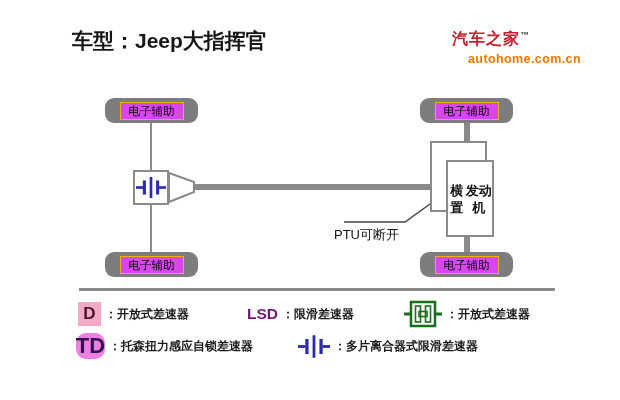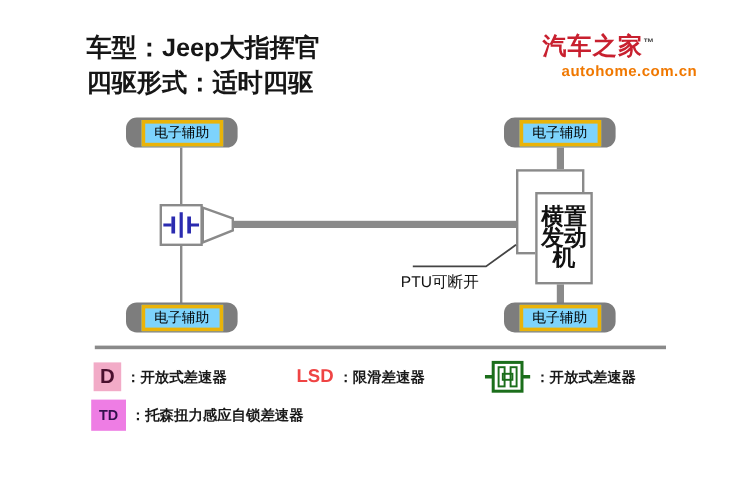--- a/index.html
+++ b/index.html
@@ -6,56 +6,55 @@
   #stage{
     position:relative;width:620px;height:400px;background:#ffffff;
     font-family:"Liberation Sans","DejaVu Sans",sans-serif;overflow:hidden;
     color:#111;
   }
   .abs{position:absolute;}
 
   
   #title-block{left:72px;top:26px;line-height:29px;font-size:21px;font-weight:600;color:#161616;}
   #logo{left:452px;top:27px;text-align:left;}
-  #logo .brand{font-size:20px;font-weight:bold;color:var(--brand_color,#c8202f);letter-spacing:1px;line-height:24px;margin-top:22px;}
+  #logo .brand{font-size:16px;font-weight:bold;color:var(--brand_color,#c8202f);letter-spacing:1px;line-height:24px;margin-top:22px;}
   #logo .tm{font-size:9px;vertical-align:super;color:#444;font-weight:bold;letter-spacing:0;}
   #logo .domain{font-size:12.5px;font-weight:bold;color:var(--domain_color,#f07800);letter-spacing:.4px;margin-top:1px;margin-left:16px;}
 
   
   .wheel{width:93px;height:25px;background:var(--wheel_color,#7d7d7d);border-radius:9px;display:flex;align-items:center;justify-content:center;}
-  .wheel .tag{background:#7dd3fc;border:3px solid #eab308;font-size:11.5px;font-weight:500;color:#000;
+  .wheel .tag{background:#d946ef;border:1px solid #eab308;font-size:11.5px;font-weight:500;color:#000;
     padding:1px 8px;line-height:14px;white-space:nowrap;}
   .thinline{background:#8a8a8a;}
   .thickline{background:#8a8a8a;}
   .compbox{background:#fff;border:2px solid #8a8a8a;box-sizing:border-box;}
-  #engine-box{display:flex;flex-direction:column;align-items:center;justify-content:center;
-    font-size:19px;font-weight:600;line-height:17px;z-index:5;text-align:center;}
+  #engine-box{display:flex;align-items:center;justify-content:center;
+    font-size:13px;font-weight:600;line-height:17px;z-index:5;text-align:center;}
   #ptu-label{font-size:13px;color:#111;font-weight:500;}
   #legend-divider{background:#8a8a8a;}
 
   
   .lgroup{display:flex;align-items:center;gap:4px;height:26px;}
   .ltext{font-size:12px;font-weight:600;color:#1a1a1a;white-space:nowrap;}
-  .lsd{font-size:15.5px;font-weight:bold;color:#ef4444;}
+  .lsd{font-size:15.5px;font-weight:bold;color:#701a75;}
   .keybox{display:flex;align-items:center;justify-content:center;font-weight:bold;}
   #d-box{width:23px;height:24px;background:var(--d_bg,#f2abc7);color:var(--d_fg,#4a0f2e);font-size:17px;}
-  #td-box{width:29px;height:26px;background:var(--td_bg,#ee7de4);color:var(--td_fg,#33114d);font-size:12px;}
+  #td-box{width:29px;height:26px;background:var(--td_bg,#ee7de4);color:var(--td_fg,#33114d);font-size:22px;border-radius:10px;}
 
   .clutch-icon{color:var(--clutch_color,#2b2bb0);}
   .viscous-icon{color:var(--viscous_color,#1b6e1b);}
   svg{display:block;}
 </style>
 </head>
 <body>
 
 <div id="stage">
 
   <div class="abs" id="title-block">
     <div>车型：Jeep大指挥官</div>
-    <div>四驱形式：适时四驱</div>
   </div>
 
   <div class="abs" id="logo">
     <div>
       <span class="brand">汽车之家</span><span class="tm">™</span>
     </div>
     <div class="domain">autohome.com.cn</div>
   </div>
 
   <div class="abs thinline" style="left:150px;top:123px;width:2px;height:130px;"></div>
@@ -124,14 +123,26 @@
         <rect x="15" y="11.5" width="8" height="5" fill="none" stroke-width="1.6"></rect>
       </svg>
     </span>
     <span class="ltext">：开放式差速器</span>
   </div>
 
   <div class="abs lgroup" style="left:76px;top:333px;">
     <span class="keybox" id="td-box">TD</span>
     <span class="ltext">：托森扭力感应自锁差速器</span>
   </div>
+  <div class="abs lgroup" style="left:298px;top:333px;">
+    <span class="clutch-icon">
+      <svg width="32" height="25" viewBox="0 0 34 26" stroke="currentColor" fill="none">
+        <line x1="0" y1="13" x2="8" y2="13" stroke-width="3"></line>
+        <line x1="9.5" y1="5" x2="9.5" y2="21" stroke-width="3.5"></line>
+        <line x1="17" y1="1" x2="17" y2="25" stroke-width="3"></line>
+        <line x1="24.5" y1="5" x2="24.5" y2="21" stroke-width="3.5"></line>
+        <line x1="26" y1="13" x2="34" y2="13" stroke-width="3"></line>
+      </svg>
+    </span>
+    <span class="ltext">：多片离合器式限滑差速器</span>
+  </div>
 
 </div>
 
 </body></html>

